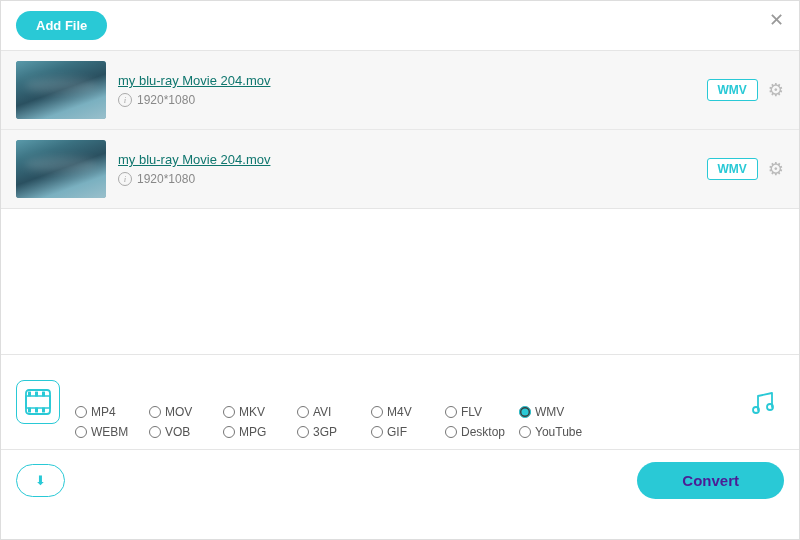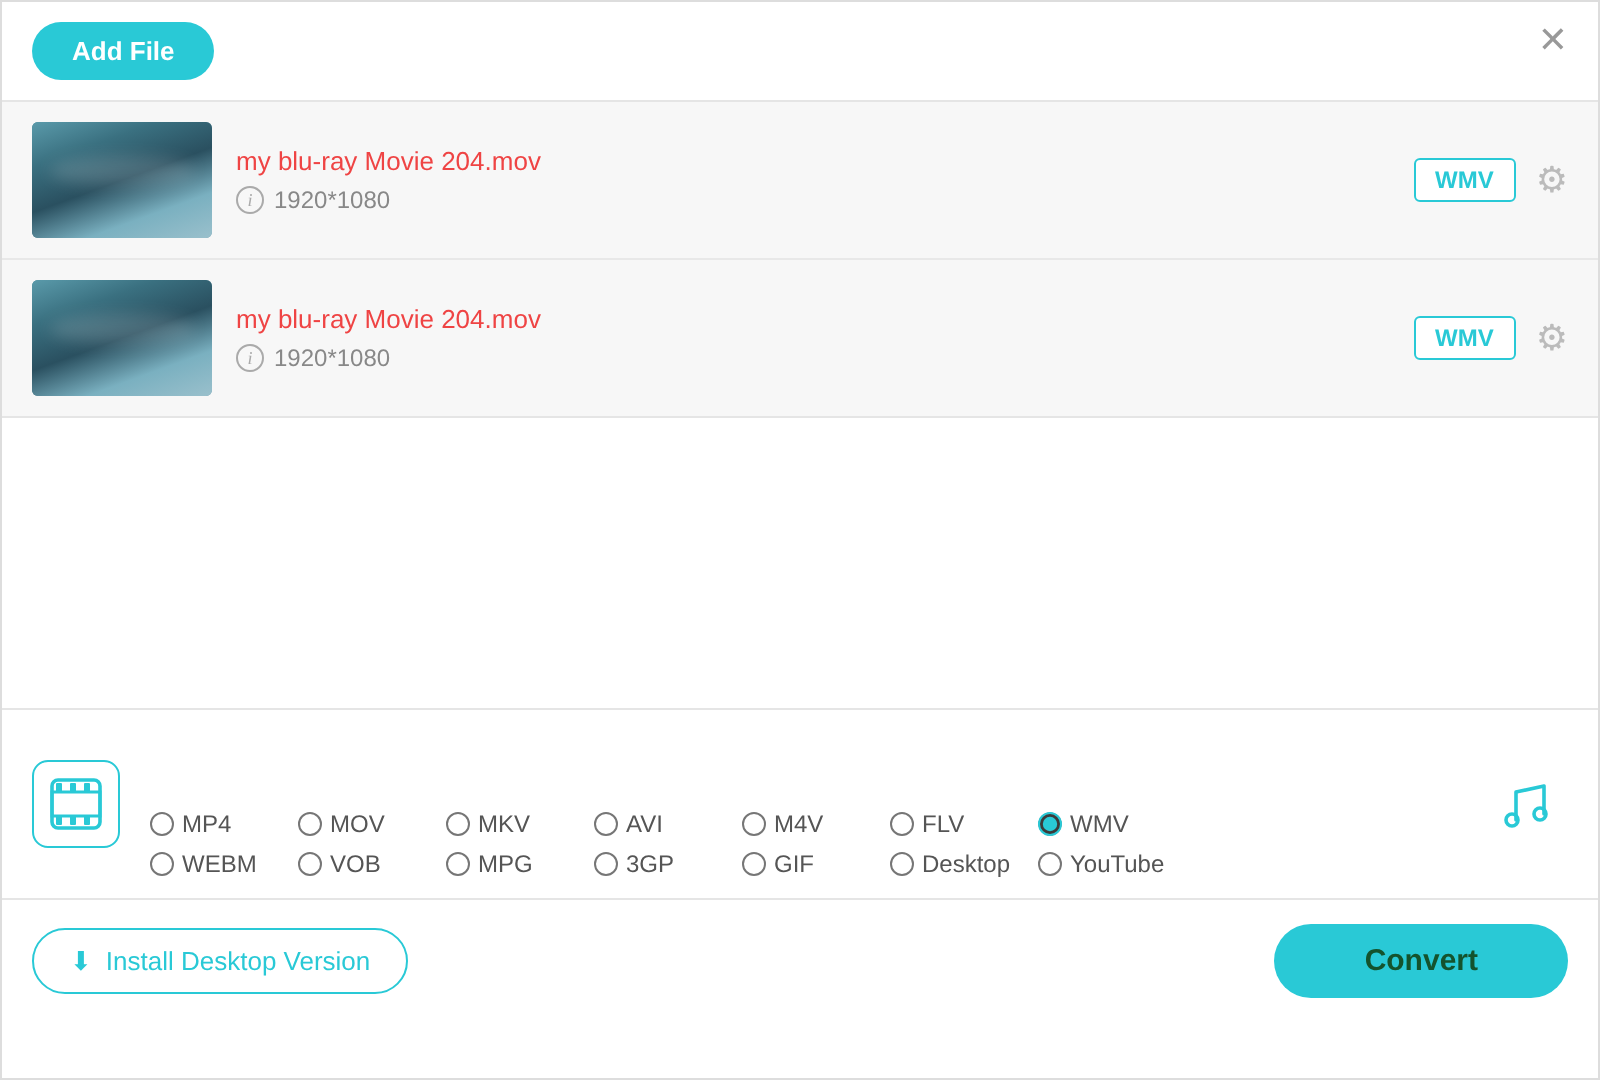--- a/index.html
+++ b/index.html
@@ -82,22 +82,23 @@
       height: 25%;
       background: rgba(255,255,255,0.15);
       border-radius: 50%;
       filter: blur(4px);
     }
     .file-info {
       flex: 1;
     }
     .file-name {
       font-size: 13px;
-      color: #ef4444;
+      color: #0f766e;
       margin-bottom: 5px;
+      text-decoration: underline;
     }
     .file-meta {
       display: flex;
       align-items: center;
       gap: 5px;
       font-size: 12px;
       color: #888;
     }
     .info-icon {
       width: 14px;
@@ -218,21 +219,21 @@
       border-radius: 20px;
       padding: 8px 18px;
       font-size: 13px;
       cursor: pointer;
       display: flex;
       align-items: center;
       gap: 7px;
     }
     .convert-btn {
       background: #29c9d6;
-      color: #14532d;
+      color: #4c1d95;
       border: none;
       border-radius: 22px;
       padding: 10px 45px;
       font-size: 15px;
       font-weight: bold;
       cursor: pointer;
     }
   </style>
 </head>
 <body>
@@ -361,16 +362,15 @@
       <path d="M10 22V8l14-3v14" stroke="#29c9d6" stroke-width="1.8" stroke-linecap="round" stroke-linejoin="round"></path>
       <circle cx="8" cy="22" r="3" stroke="#29c9d6" stroke-width="1.8"></circle>
       <circle cx="22" cy="19" r="3" stroke="#29c9d6" stroke-width="1.8"></circle>
     </svg>
   </div>
 </div>
 
 <div class="footer">
   <button class="install-btn">
     <span>⬇</span>
-    <span>Install Desktop Version</span>
   </button>
   <button class="convert-btn">Convert</button>
 </div>
 
 </body></html>

